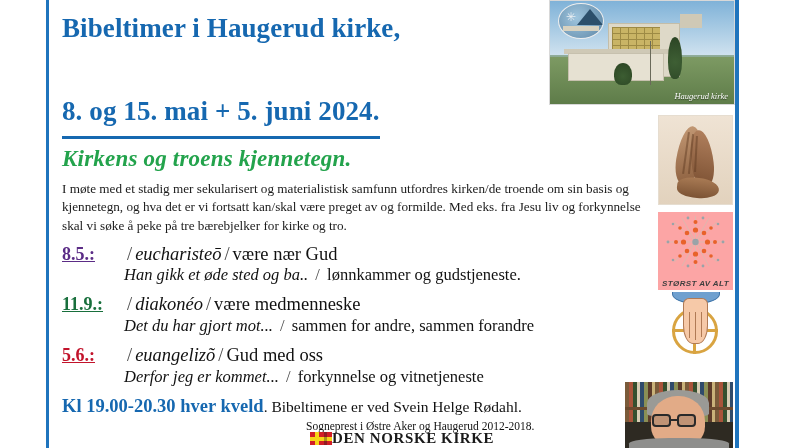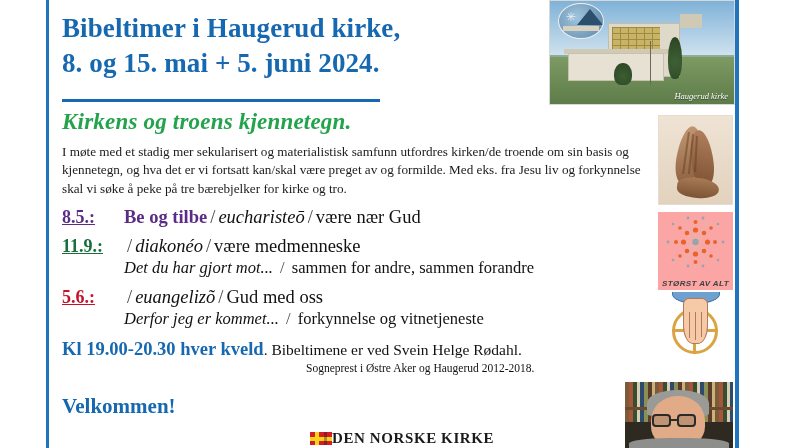--- a/index.html
+++ b/index.html
@@ -14,21 +14,21 @@
   .rule-left{position:absolute;left:46px;top:0;width:3px;height:448px;background:#1f74bd;}
   .rule-right{position:absolute;left:735px;top:0;width:4px;height:448px;background:#1f74bd;}
 
   
   .content{position:absolute;left:62px;top:0;width:600px;}
 
   .title{
     color:#1668b0;font-weight:bold;font-size:27px;line-height:1.28;
     letter-spacing:.1px;margin:0;padding-top:11px;
   }
-  .title .line2{display:inline-block;border-bottom:3px solid #1668b0;padding-bottom:19px;}
+  .title .line2{display:inline-block;border-bottom:3px solid #1668b0;padding-bottom:8px;margin-top:48px;}
 
   .subtitle{
     color:#23a34c;font-weight:bold;font-style:italic;font-size:23px;
     margin:7px 0 0 0;letter-spacing:.2px;
   }
 
   .intro{
     font-size:13.2px;line-height:1.38;color:#1a1a1a;margin:8px 0 0 0;
     width:600px;text-align:left;
   }
@@ -176,25 +176,29 @@
 
     <div class="subtitle">Kirkens og troens kjennetegn.</div>
 
     <p class="intro">I møte med et stadig mer sekularisert og materialistisk samfunn utfordres kirken/de troende om sin basis og kjennetegn, og hva det er vi fortsatt kan/skal være preget av og formilde. Med eks. fra Jesu liv og forkynnelse skal vi søke å peke på tre bærebjelker for kirke og tro.</p>
 
     <div class="entries">
 
       <div class="entry e1">
         <div class="entry-main">
           <span class="entry-date">8.5.:</span>
-          <span class="entry-key">Be og tilbe</span>
           <span class="sep">/</span>
           <span class="greek">eucharisteō</span>
           <span class="sep">/</span>
           <span class="plain">være nær Gud</span>
+        </div>
+        <div class="entry-sub">
+          <span class="it">Han gikk et øde sted og ba..</span>
+          <span class="sep">/</span>
+          <span>lønnkammer og gudstjeneste.</span>
         </div>
       </div>
 
       <div class="entry e2">
         <div class="entry-main">
           <span class="entry-date">11.9.:</span>
           <span class="sep">/</span>
           <span class="greek">diakonéo</span>
           <span class="sep">/</span>
           <span class="plain">være medmenneske</span>

